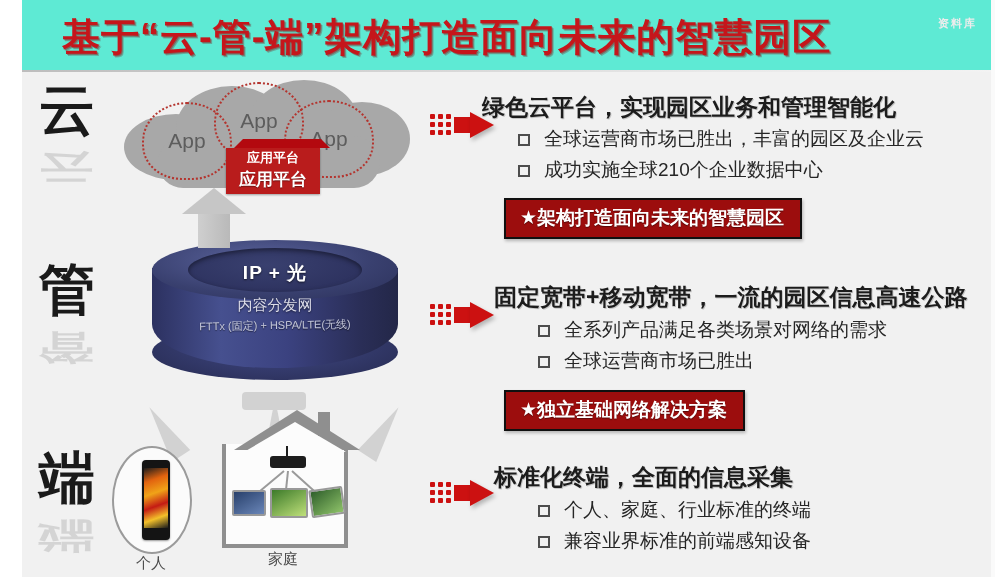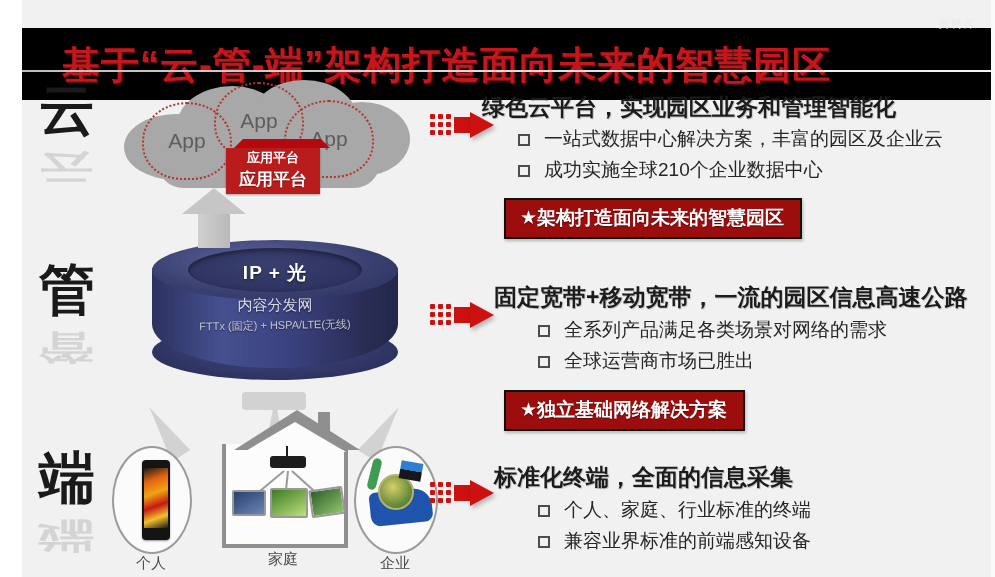--- a/index.html
+++ b/index.html
@@ -8,21 +8,21 @@
   #slide{position:relative;width:995px;height:577px;background:#f1f1f1;overflow:hidden;}
 
   
   .gutter{position:absolute;left:0;top:0;width:22px;height:577px;background:#ffffff;z-index:30;}
   .gutter-r{position:absolute;right:0;top:0;width:4px;height:577px;background:#fafafa;z-index:30;}
 
   .watermark{position:absolute;right:18px;top:16px;font-size:11px;color:#ececec;letter-spacing:2px;
              font-weight:bold;z-index:2;user-select:none;}
 
   
-  .title-band{position:absolute;left:22px;top:0;width:973px;height:72px;background:#000000;margin-top:28px;}
+  .title-band{position:absolute;left:22px;top:0;width:973px;height:72px;background:#5eead4;}
   .title{position:absolute;left:40px;top:12px;width:900px;
          font-size:38px;font-weight:bold;color:#c5161b;letter-spacing:1px;white-space:nowrap;
          text-shadow:2px 2px 0 rgba(120,20,20,.30), 1px 1px 0 rgba(160,30,30,.45);}
   .title-rule{position:absolute;left:22px;top:70px;width:973px;height:2px;
               background:linear-gradient(90deg,#bdbdbd,#e8e8e8 70%,#f3f3f3);}
 
   
   .bigchar{position:absolute;left:30px;width:74px;text-align:center;
            font-size:56px;font-weight:bold;color:#1a1a1a;
            font-family:"DejaVu Sans","Liberation Sans",sans-serif;line-height:1;}
@@ -254,29 +254,20 @@
       <div class="ray ry1"></div>
         <div class="ray ry2"></div>
         <div class="ray ry3"></div>
       <div class="scr-a"></div>
       <div class="scr-b"></div>
       <div class="scr-c"></div>
     </div>
     <div class="dev-label" style="top:120px">家庭</div>
   </div>
 
-  <div class="dev" id="dev-ent">
-    <div class="oval">
-      <div class="meter"></div>
-      <div class="strip-g"></div>
-      <div class="gauge"></div>
-      <div class="chip"></div>
-    </div>
-    <div class="dev-label" style="top:108px">企业</div>
-  </div>
 
   <div class="clip-right">
 
     <div class="marker" style="left:0px;top:36px;">
       <div class="dots">
           <i style="left:0;top:0"></i>
           <i style="left:8px;top:0"></i>
           <i style="left:16px;top:0"></i>
         <i style="left:0;top:8px"></i>
           <i style="left:8px;top:8px"></i>
@@ -285,21 +276,21 @@
           <i style="left:8px;top:16px"></i>
           <i style="left:16px;top:16px"></i>
         </div>
       <div class="arr2"></div>
         <div class="arr" style="left:40px;"></div>
     </div>
     <div class="sec-head" style="left:52px;top:18px;">绿色云平台，实现园区业务和管理智能化</div>
     <div class="bullets" style="left:88px;top:52px;">
       <div class="bullet">
         <span class="sq"></span>
-        <span class="btxt">一站式数据中心解决方案，丰富的园区及企业云</span>
+        <span class="btxt">全球运营商市场已胜出，丰富的园区及企业云</span>
       </div>
       <div class="bullet">
         <span class="sq"></span>
         <span class="btxt">成功实施全球210个企业数据中心</span>
       </div>
     </div>
     <div class="redbox" style="left:74px;top:124px;">
       <span>★架构打造面向未来的智慧园区</span>
     </div>
 

